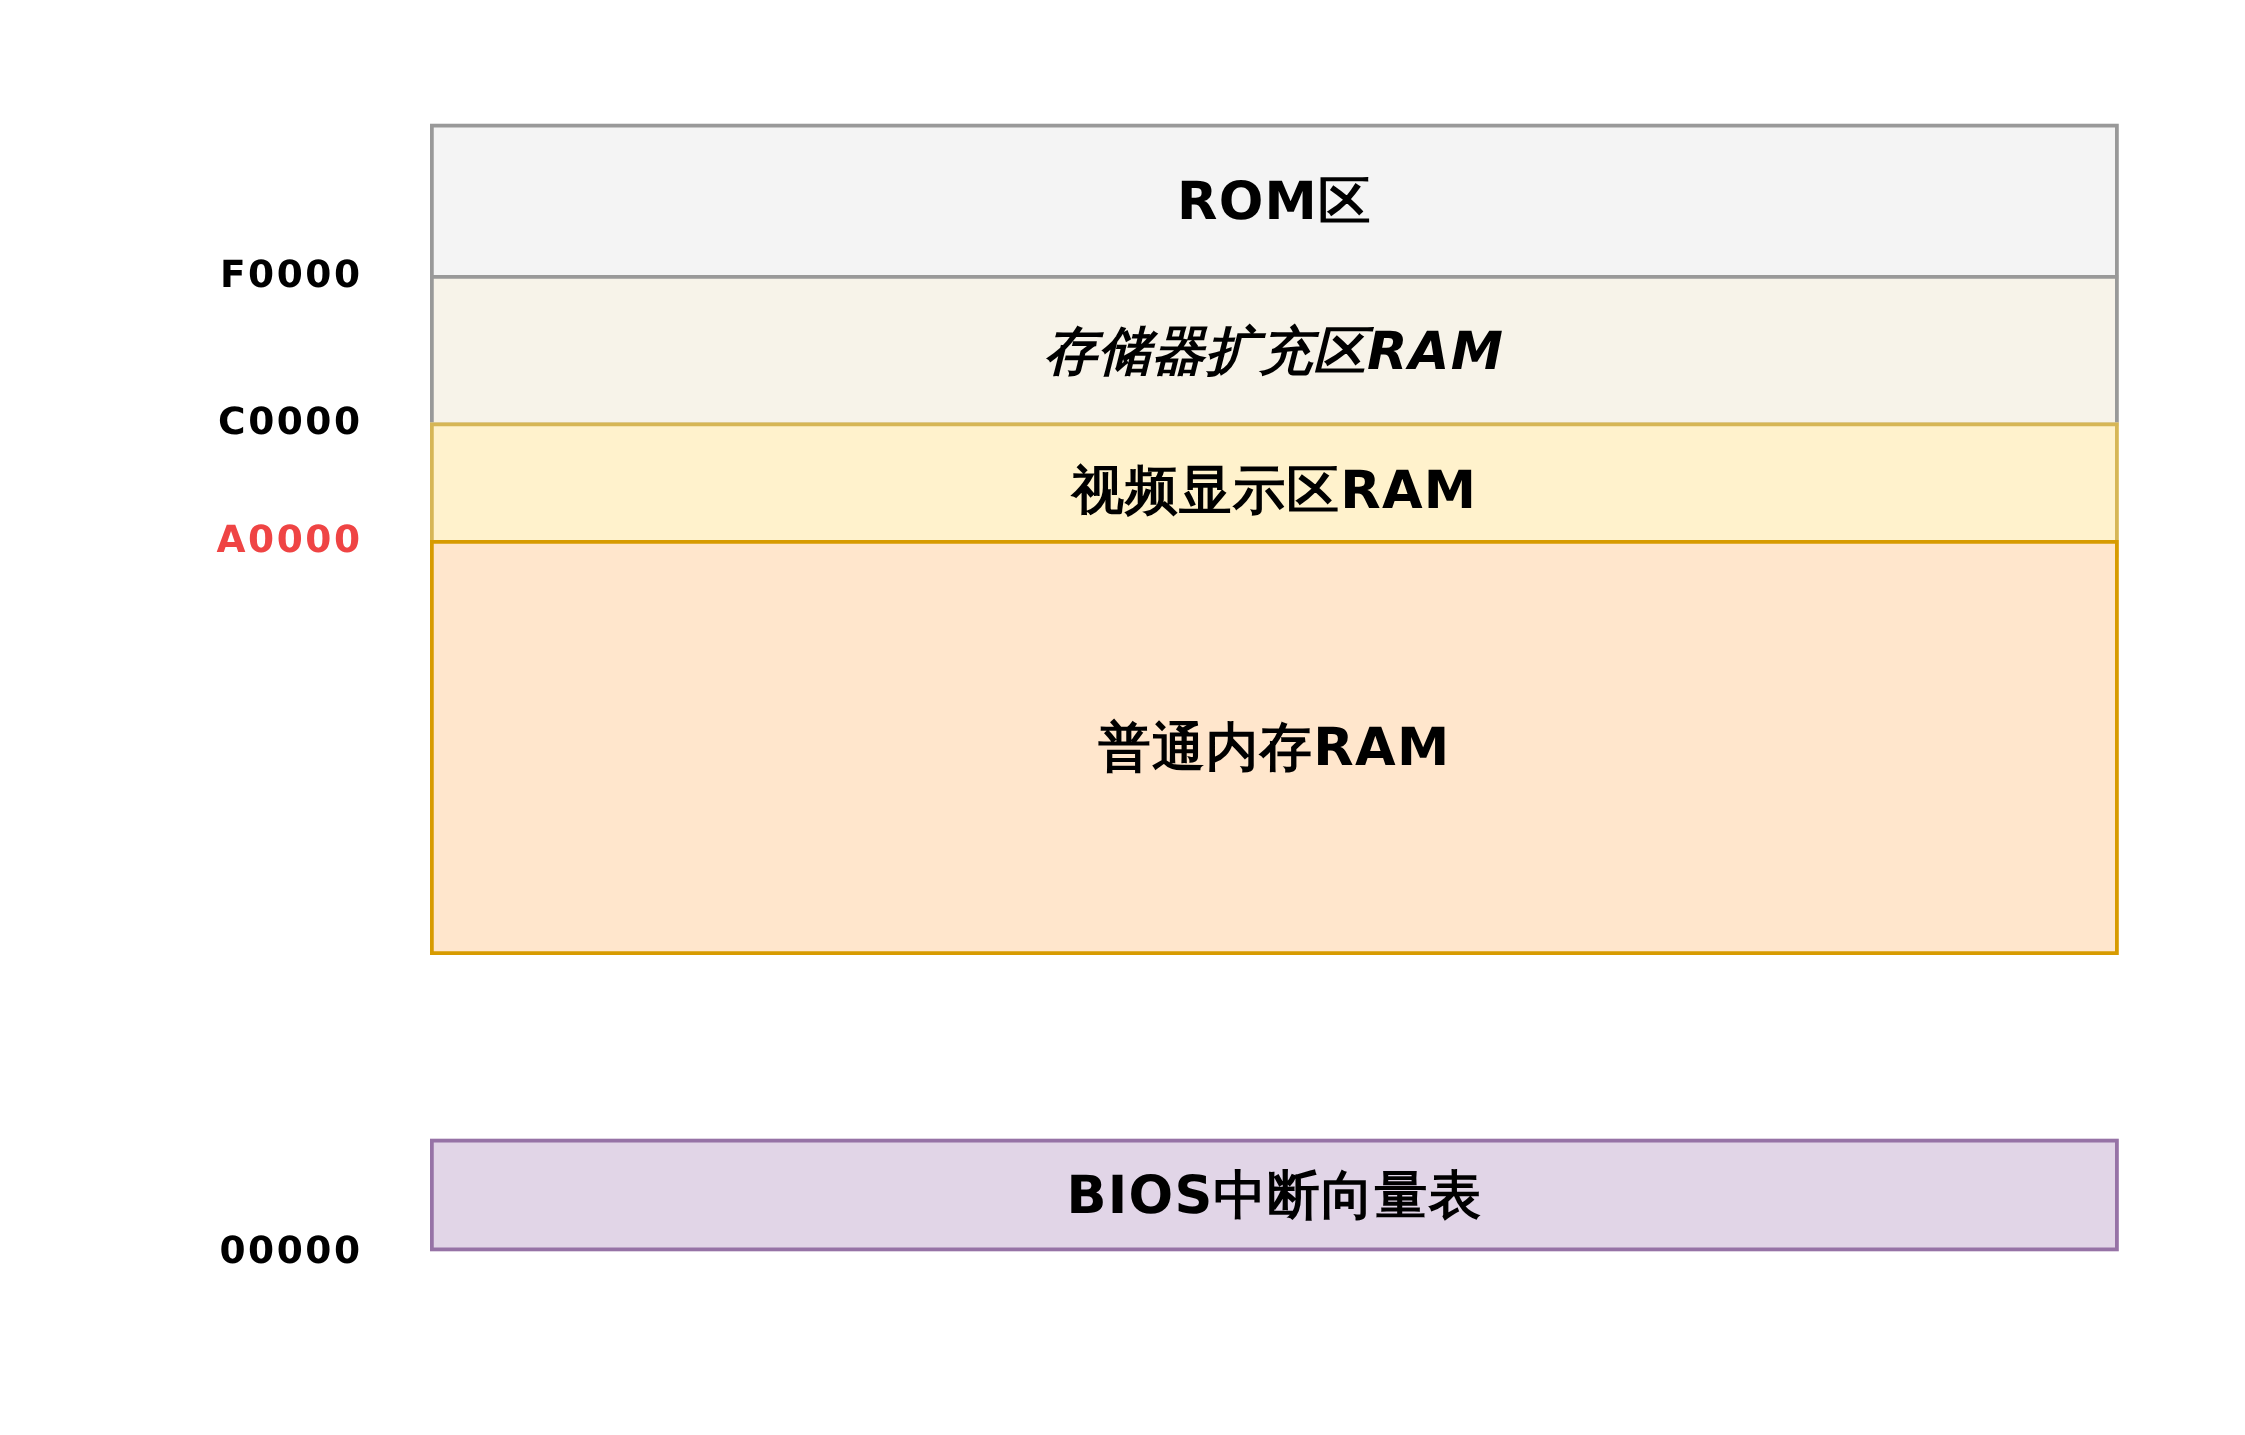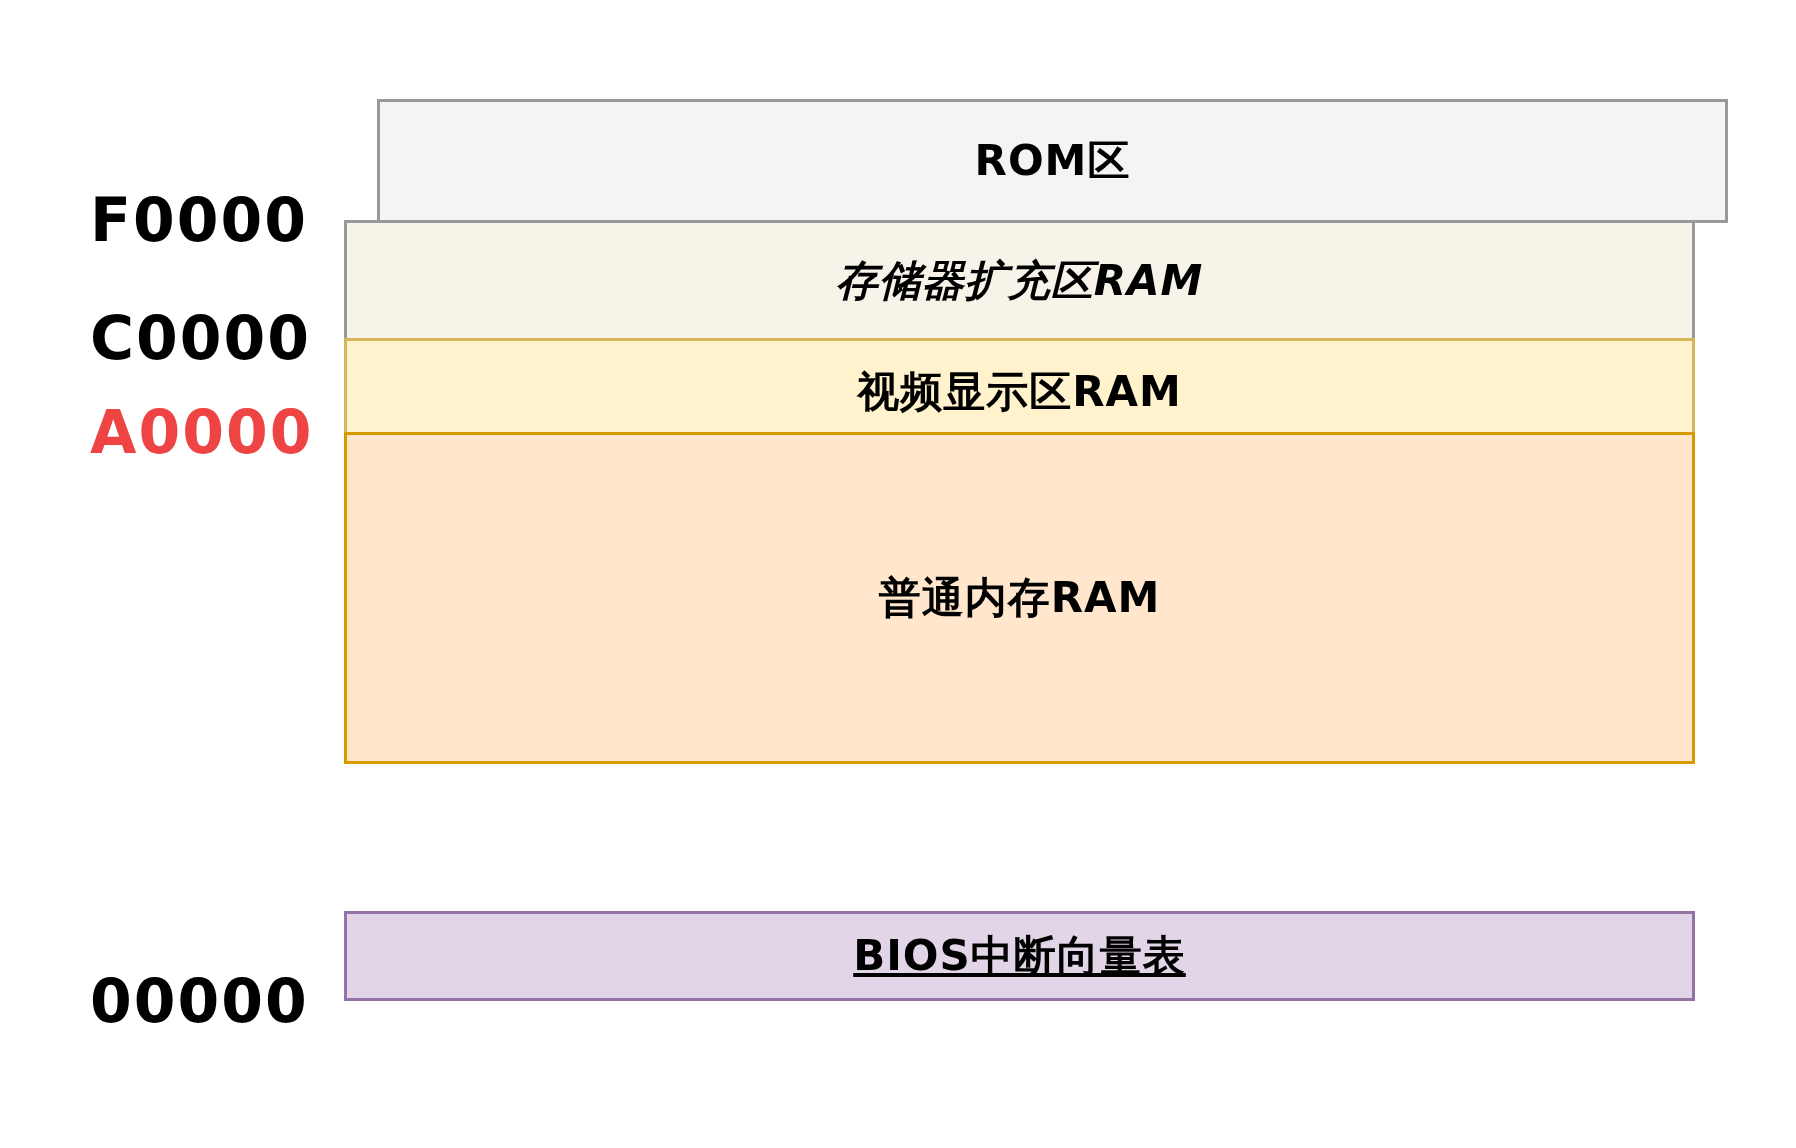--- a/index.html
+++ b/index.html
@@ -34,35 +34,35 @@
     justify-content: center;
   }
   .region-label {
     font-size: 42px;
     font-weight: 700;
     color: #000000;
     letter-spacing: 1px;
     white-space: nowrap;
   }
   
-  .r0 { top: 0px;   height: 124px; z-index: 1; margin-left: 33px; }
+  .r0 { top: 0px;   height: 124px; z-index: 1; }
   .r1 { top: 121px; height: 121px; z-index: 2; }
   .r2 { top: 239px; height: 108px;  z-index: 3; }
   .r3 { top: 333px; height: 332px; z-index: 4; }
   .r4 { top: 723px; height: 92px;  z-index: 5; }
-  .r5 { top: 812px; height: 90px;  z-index: 6; text-decoration: underline; }
+  .r5 { top: 812px; height: 90px;  z-index: 6; }
 
   
   .addr {
     position: absolute;
     left: 90px;
     width: 200px;
     text-align: right;
     transform: translateY(-50%);
-    font-size: 60px;
+    font-size: 30px;
     font-weight: 700;
     color: #000000;
     letter-spacing: 2px;
     white-space: nowrap;
   }
   .a0 { top: 220px; }
   .a1 { top: 338px; }
   .a2 { top: 432px; }
   .a3 { top: 1001px; }
 </style>

